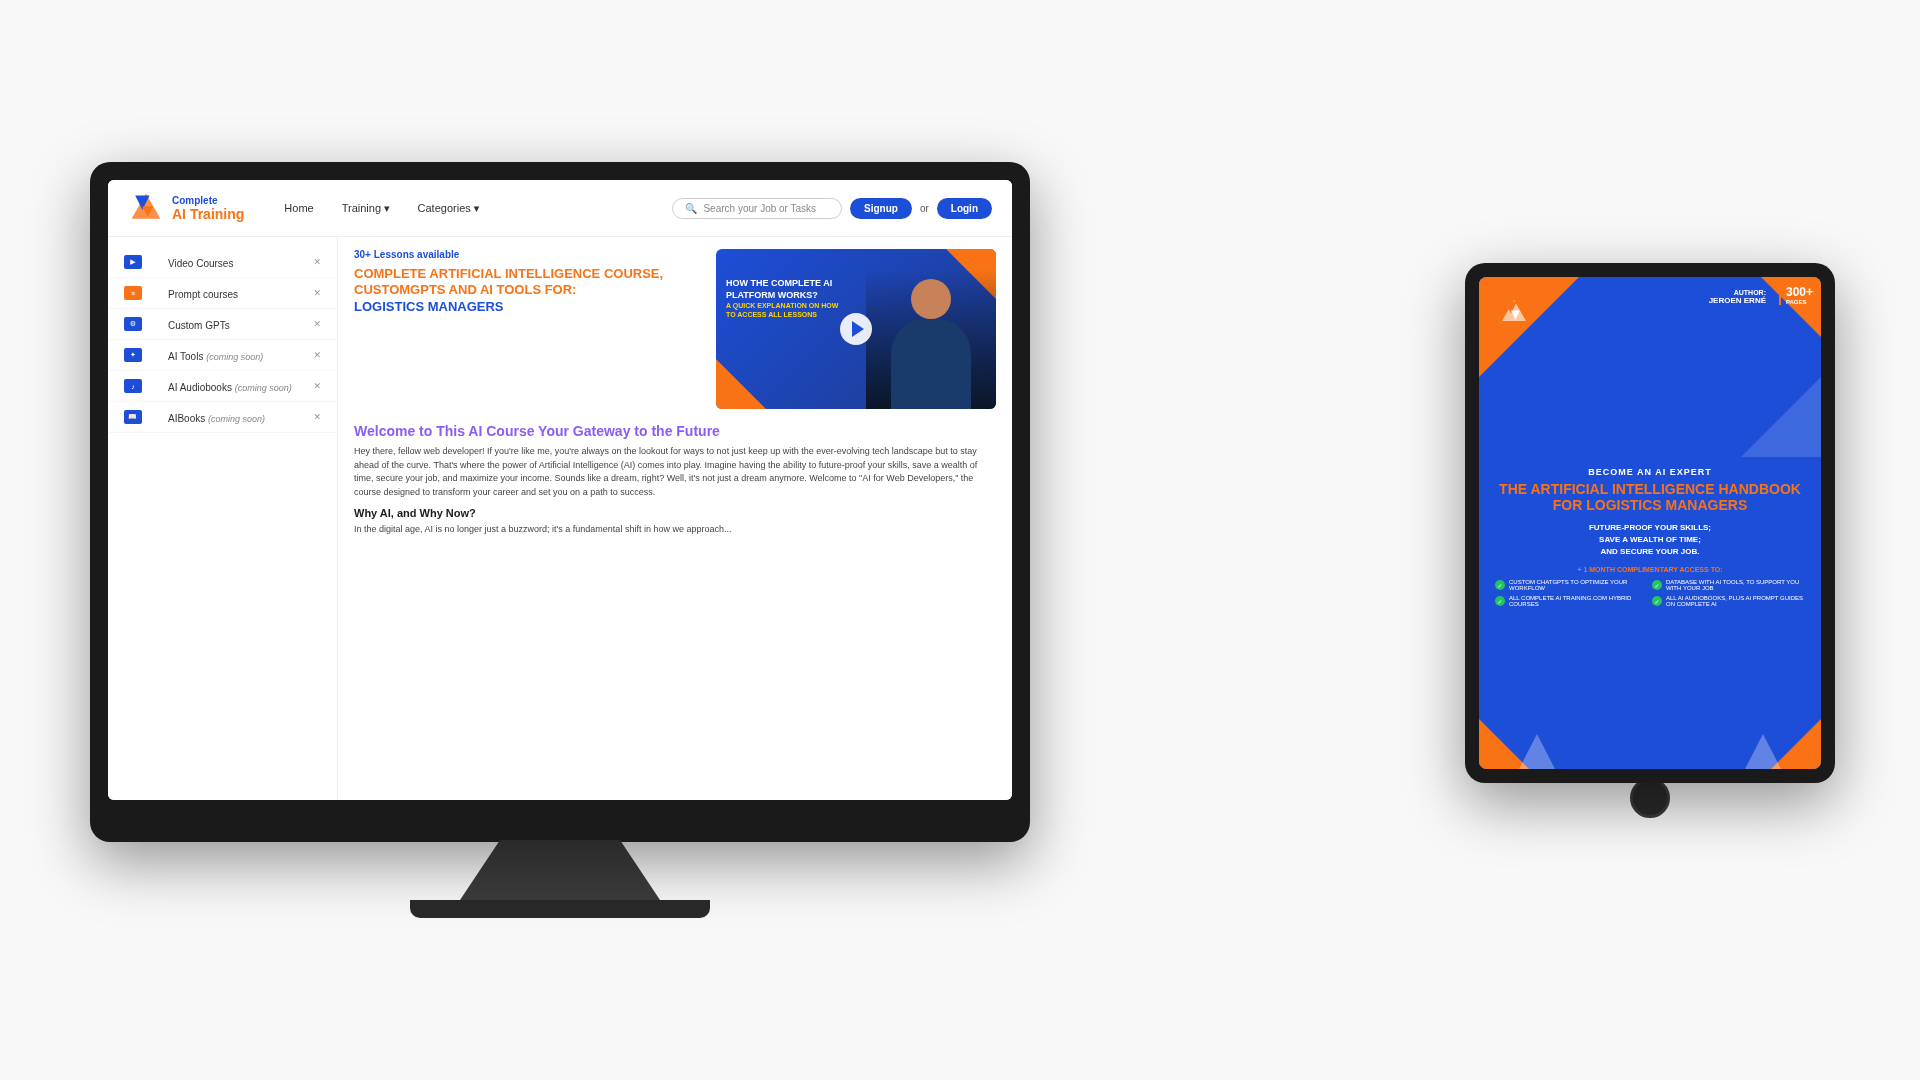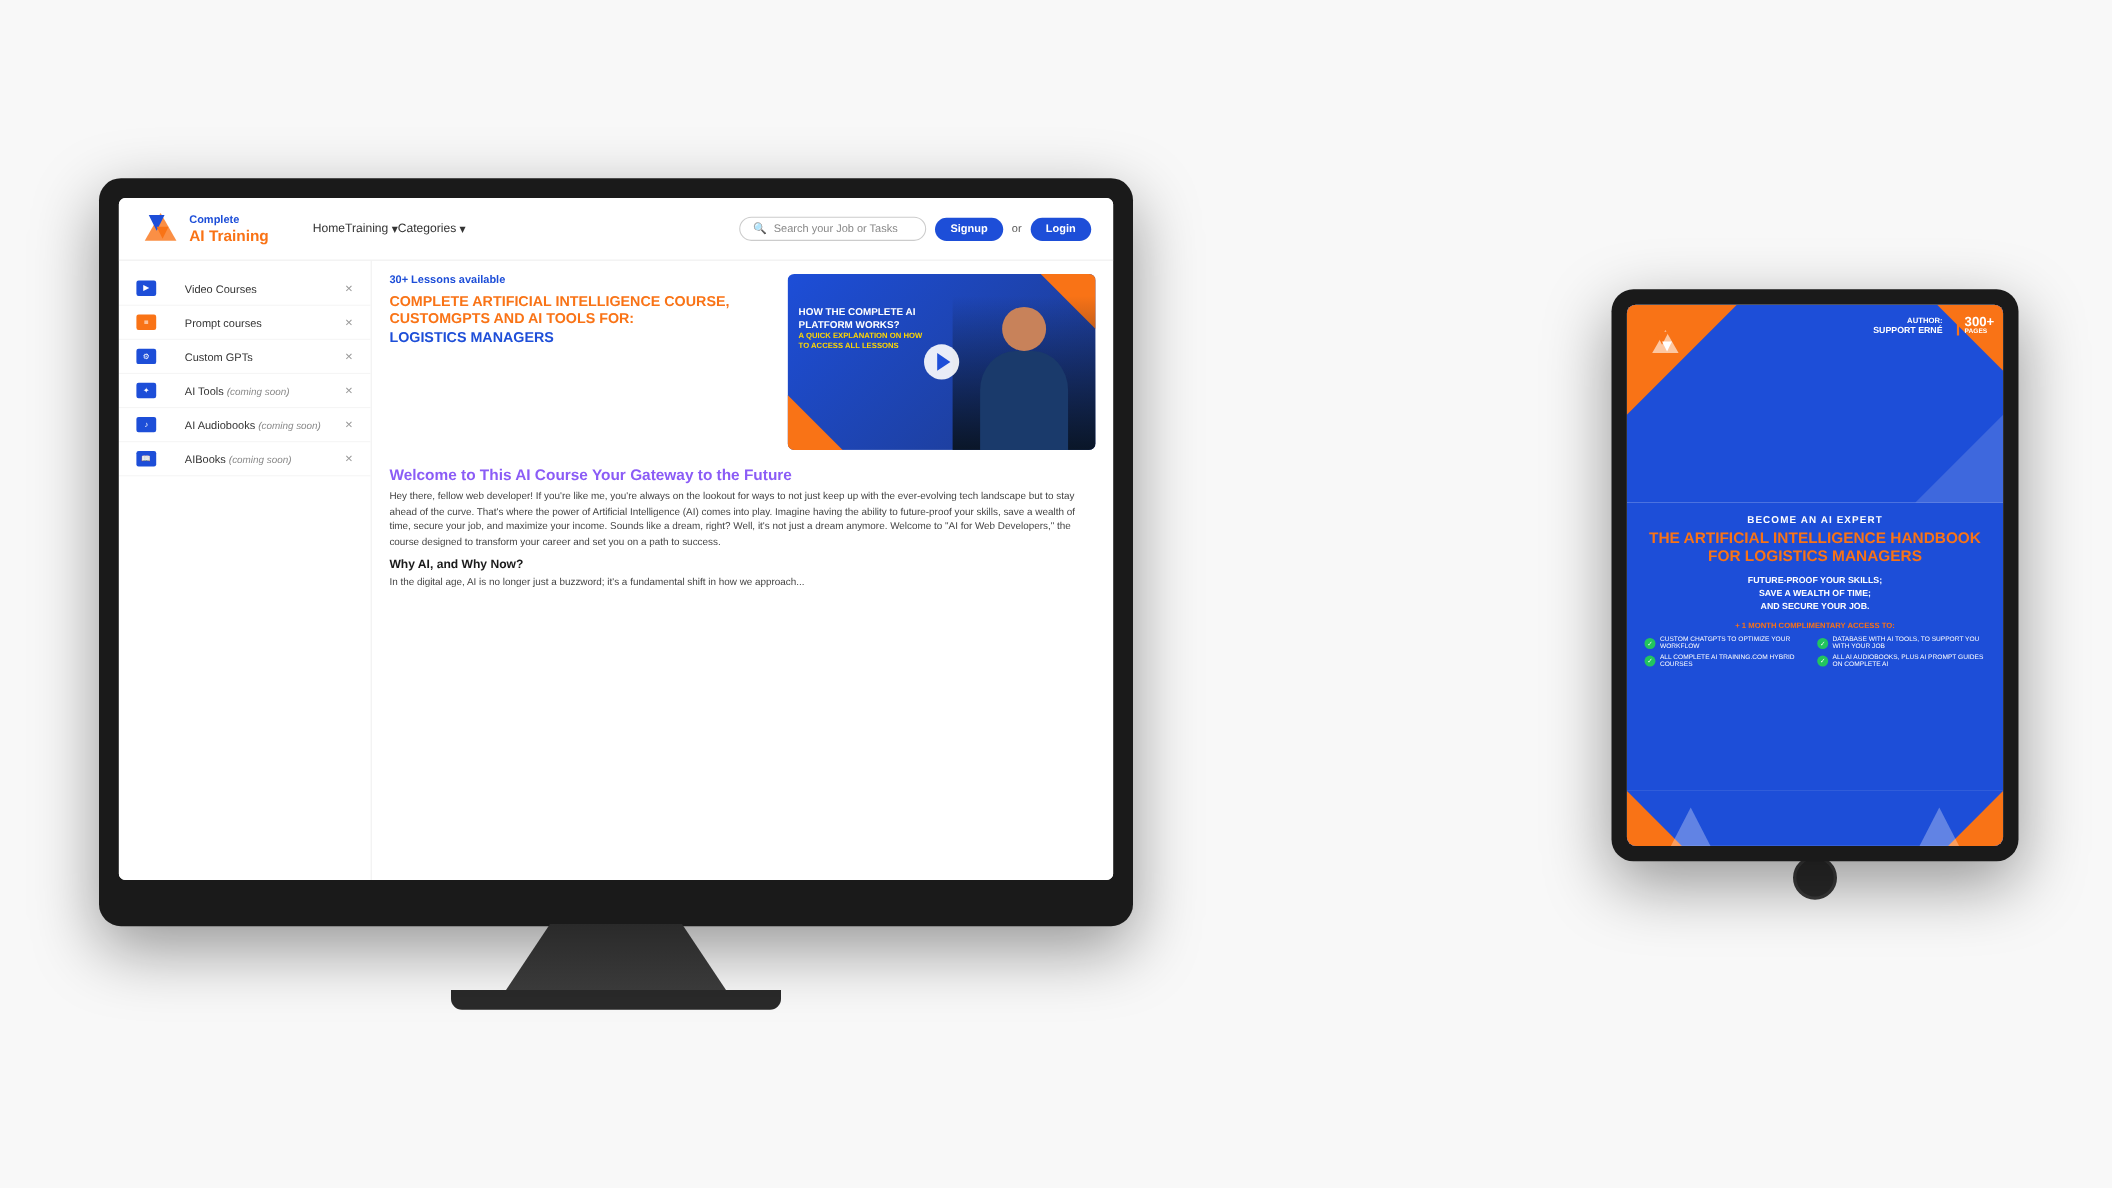--- a/index.html
+++ b/index.html
@@ -87,21 +87,21 @@
     }
 
     .logo-icon {
       width: 36px;
       height: 36px;
     }
 
     .nav-links {
       display: flex;
       align-items: center;
-      gap: 0;
+      gap: 28px;
       margin-left: 20px;
     }
 
     .nav-link {
       font-size: 11px;
       color: #333;
       text-decoration: none;
       display: flex;
       align-items: center;
       gap: 3px;
@@ -698,21 +698,21 @@
           <div class="tablet-logo-area">
             <svg width="30" height="30" viewBox="0 0 40 40">
               <polygon points="20,4 36,32 4,32" fill="#fff" opacity="0.6"></polygon>
               <polygon points="8,6 24,6 16,22" fill="#f97316"></polygon>
               <polygon points="16,18 28,18 22,30" fill="#fff"></polygon>
             </svg>
           </div>
 
           <div style="position:absolute;top:12px;right:55px;text-align:right;">
             <div style="font-size:7px;color:#fff;font-weight:600;">AUTHOR:</div>
-            <div style="font-size:8px;color:#fff;font-weight:800;">SUPPORT ERNÉ</div>
+            <div style="font-size:8px;color:#fff;font-weight:800;">JEROEN ERNÉ</div>
           </div>
           <div style="position:absolute;top:8px;right:8px;border-left:2px solid #f97316;padding-left:5px;">
             <div style="font-size:12px;color:#fff;font-weight:900;">300+</div>
             <div style="font-size:6px;color:#fff;font-weight:600;">PAGES</div>
           </div>
 
           <div style="position:absolute;bottom:0;right:0;width:0;height:0;border-bottom:80px solid #fff;border-left:80px solid transparent;opacity:0.15;"></div>
         </div>
 
         <div class="tablet-main-body">

